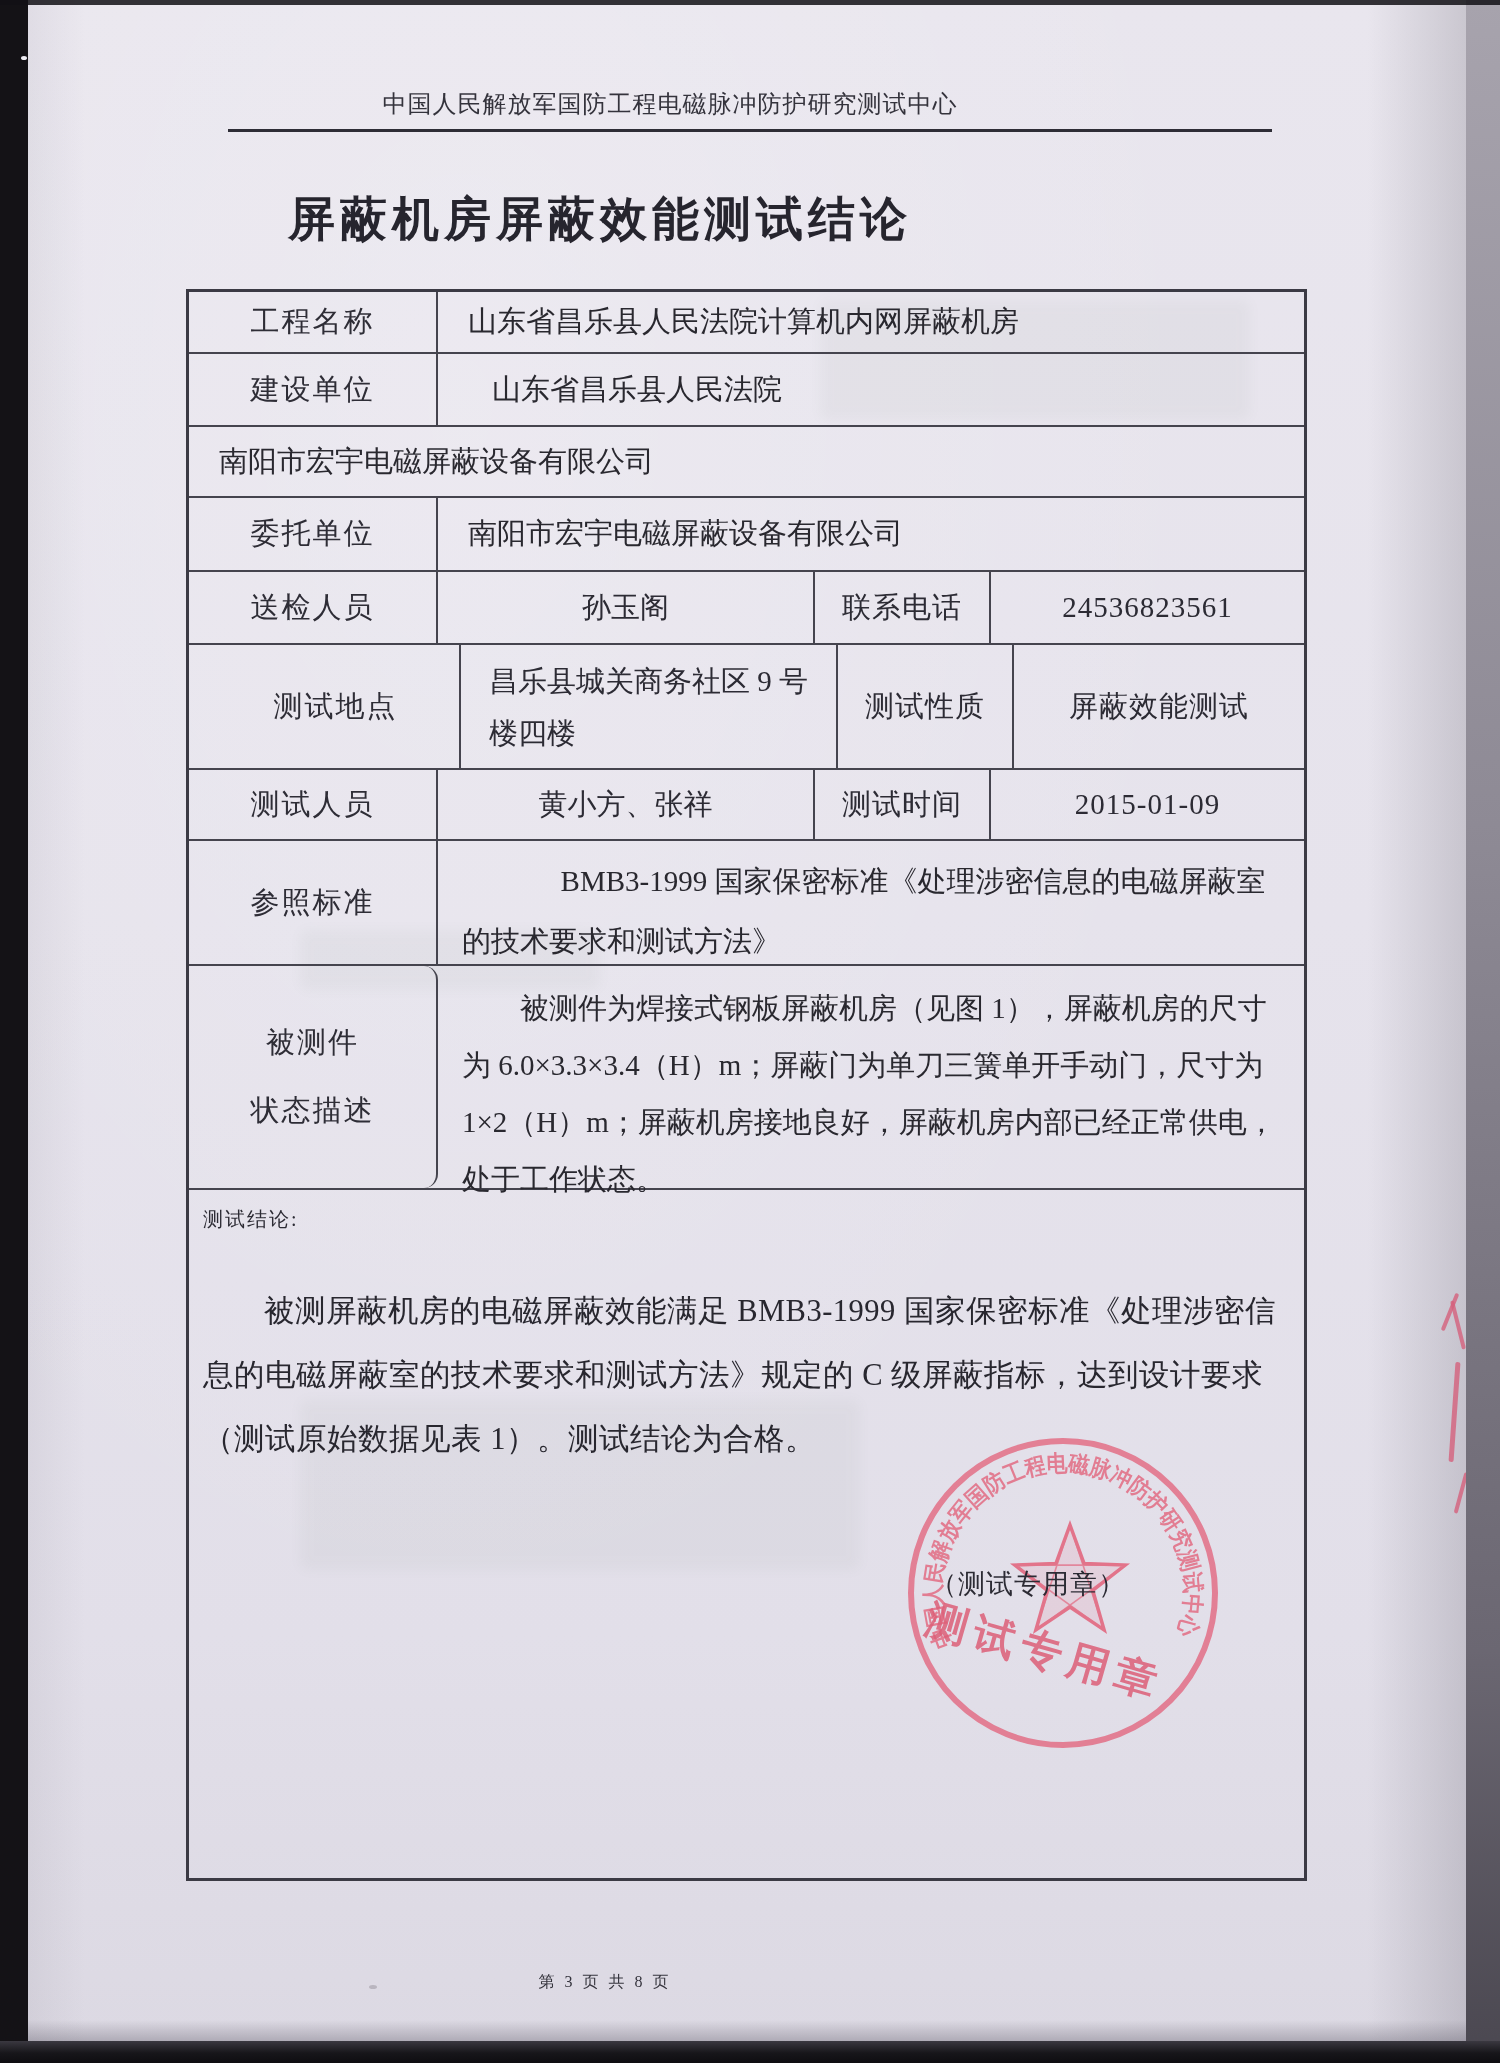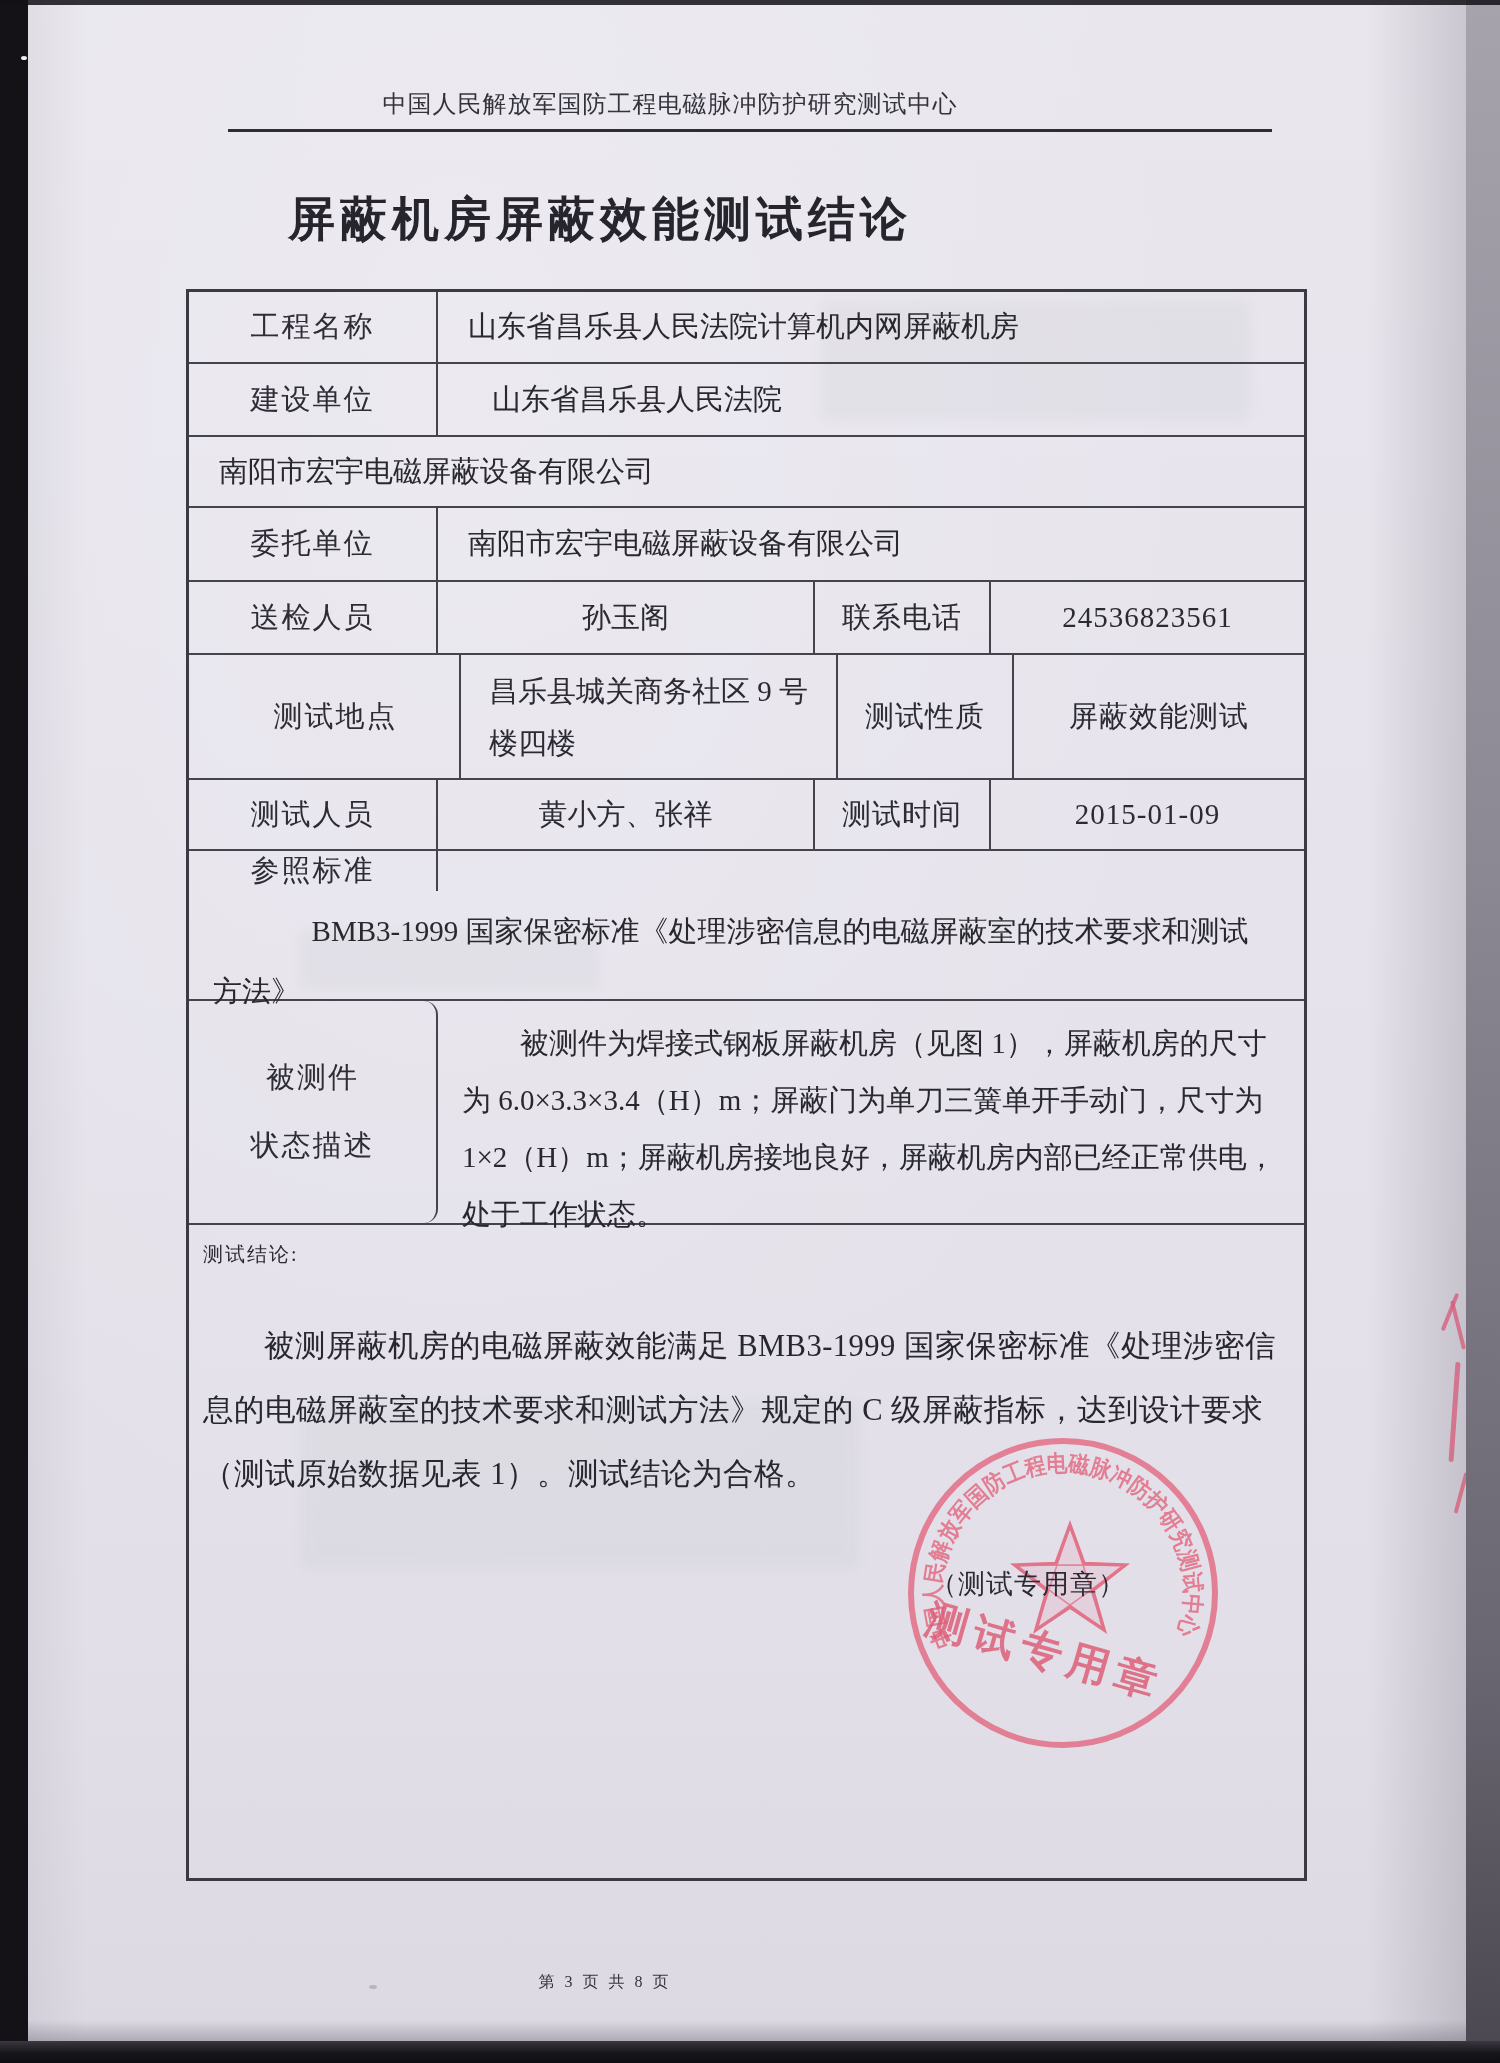--- a/index.html
+++ b/index.html
@@ -83,21 +83,21 @@
   <div class="ghost" style="left:300px;top:1400px;width:560px;height:170px;"></div>
   <div class="ghost" style="left:300px;top:930px;width:300px;height:60px;"></div>
 
   <div class="hdr">中国人民解放军国防工程电磁脉冲防护研究测试中心</div>
   <div class="hdr-rule"></div>
 
   <div class="title">屏蔽机房屏蔽效能测试结论</div>
 
   <div class="tbl">
 
-    <div class="trow" style="height:72px;">
+    <div class="trow" style="height:62px;">
       <div class="cell cell-r lab">工程名称</div>
       <div class="cell val">山东省昌乐县人民法院计算机内网屏蔽机房</div>
     </div>
 
     <div class="trow" style="height:73px;gap:24px;">
       <div class="cell cell-r lab">建设单位</div>
       <div class="cell val">山东省昌乐县人民法院</div>
     </div>
 
     <div class="trow" style="height:71px;">
@@ -125,21 +125,21 @@
       <div class="cell c4">屏蔽效能测试</div>
     </div>
 
     <div class="trow" style="height:71px;">
       <div class="cell cell-r lab">测试人员</div>
       <div class="cell cell-r c2">黄小方、张祥</div>
       <div class="cell cell-r c3">测试时间</div>
       <div class="cell c4">2015-01-09</div>
     </div>
 
-    <div class="trow" style="height:150px;flex-direction:column;">
+    <div class="trow" style="height:125px;">
       <div class="cell cell-r lab">参照标准</div>
       <div class="std-val">BMB3-1999 国家保密标准《处理涉密信息的电磁屏蔽室的技术要求和测试方法》</div>
     </div>
 
     <div class="trow" style="height:224px;">
       <div class="cell cell-r lab lab2">
         <span>被测件</span>
         <span>状态描述</span>
       </div>
       <div class="cond-val">被测件为焊接式钢板屏蔽机房（见图 1），屏蔽机房的尺寸为 6.0×3.3×3.4（H）m；屏蔽门为单刀三簧单开手动门，尺寸为 1×2（H）m；屏蔽机房接地良好，屏蔽机房内部已经正常供电，处于工作状态。</div>

